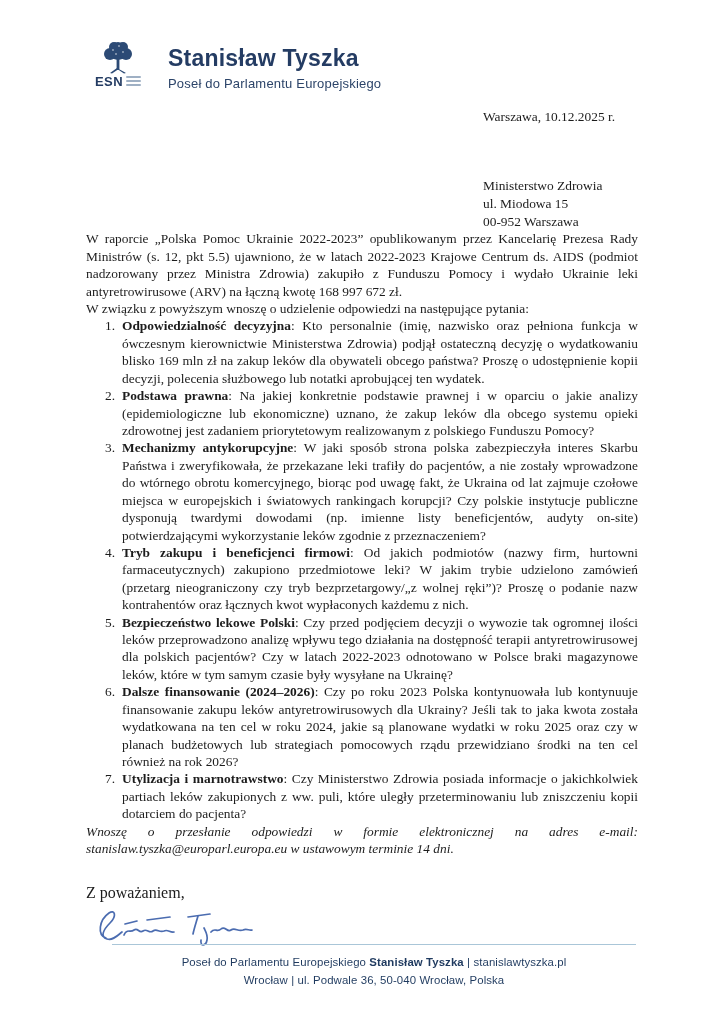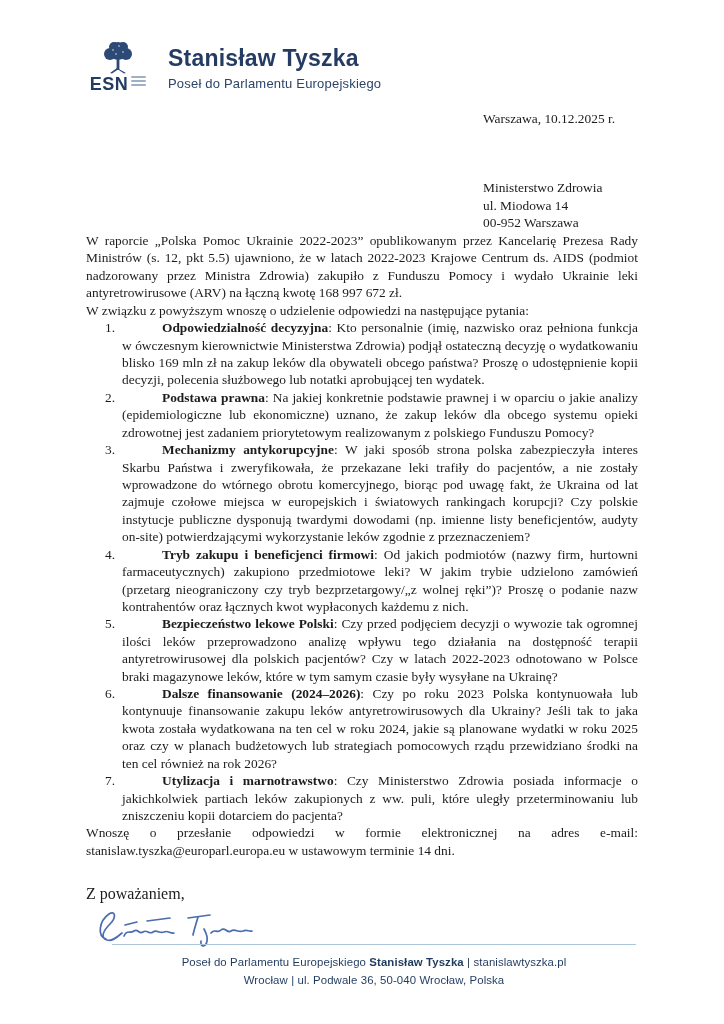--- a/index.html
+++ b/index.html
@@ -15,21 +15,21 @@
   
   .header{
     display:flex;align-items:flex-start;gap:20px;
     padding:40px 86px 0 88px;
   }
   .logo{width:60px;flex:0 0 auto;text-align:center;}
   .logo svg{display:block;margin:0 auto;}
   .logo-row{display:flex;align-items:flex-start;justify-content:center;gap:3px;margin-top:1px;}
   .logo-abbr{
     font-family:"Liberation Sans", sans-serif;
-    font-weight:bold;font-size:18px;letter-spacing:.5px;color:#243c63;line-height:1;
+    font-weight:bold;font-size:13px;letter-spacing:.5px;color:#243c63;line-height:1;
   }
   .logo-lines{display:flex;flex-direction:column;gap:2px;padding-top:1px;}
   .logo-lines i{display:block;width:15px;height:2px;background:#9fb0c4;border-radius:1px;}
   .brand{padding-top:6px;}
   .brand-name{
     font-family:"Liberation Sans", sans-serif;
     font-weight:bold;font-size:23px;color:#243c63;letter-spacing:.2px;line-height:1.1;
   }
   .brand-sub{
     font-family:"Liberation Sans", sans-serif;
@@ -50,22 +50,22 @@
   .p2{margin-top:17px;}
   .lead{margin-top:17px;text-align:left;}
   ol.questions{
     list-style:none;margin:0;padding:0;
     font-size:13.4px;line-height:1.3;
   }
   ol.questions li{
     position:relative;padding-left:36px;text-align:justify;
   }
   .q-num{position:absolute;left:19px;top:0;}
-  .q-label{font-weight:bold;margin-left:40px;}
-  .closing{margin-top:17px;}
+  .q-label{font-weight:bold;}
+  .closing{margin-top:17px;font-style:italic;}
   .signoff{margin-top:26px;font-size:16px;}
   .signature{margin:2px 0 0 6px;}
   
   .footer{
     position:absolute;left:0;right:0;top:944px;
     font-family:"Liberation Sans", sans-serif;
     text-align:center;color:#1f3a5f;padding-left:24px;
   }
   .footer-rule{height:1px;background:#aac6d8;margin:0 88px 8px 88px;border:0;}
   .footer-line{font-size:11.4px;line-height:1.58;letter-spacing:.1px;}
@@ -110,21 +110,21 @@
       <div class="brand-name">Stanisław Tyszka</div>
       <div class="brand-sub">Poseł do Parlamentu Europejskiego</div>
     </div>
   </div>
 
   <div class="content">
     <div class="date-line">Warszawa, 10.12.2025 r.</div>
 
     <div class="recipient">
       <div>Ministerstwo Zdrowia</div>
-      <div>ul. Miodowa 14</div>
+      <div>ul. Miodowa 15</div>
       <div>00-952 Warszawa</div>
     </div>
 
 
     <p class="para p2">W raporcie „Polska Pomoc Ukrainie 2022-2023” opublikowanym przez Kancelarię Prezesa Rady Ministrów (s. 12, pkt 5.5) ujawniono, że w latach 2022-2023 Krajowe Centrum ds. AIDS (podmiot nadzorowany przez Ministra Zdrowia) zakupiło z Funduszu Pomocy i wydało Ukrainie leki antyretrowirusowe (ARV) na łączną kwotę 168 997 672 zł.</p>
     <p class="para lead">W związku z powyższym wnoszę o udzielenie odpowiedzi na następujące pytania:</p>
 
     <ol class="questions">
       <li>
         <span class="q-num">1.</span><span class="q-label">Odpowiedzialność decyzyjna</span><span>: Kto personalnie (imię, nazwisko oraz pełniona funkcja w ówczesnym kierownictwie Ministerstwa Zdrowia) podjął ostateczną decyzję o wydatkowaniu blisko 169 mln zł na zakup leków dla obywateli obcego państwa? Proszę o udostępnienie kopii decyzji, polecenia służbowego lub notatki aprobującej ten wydatek.</span>

